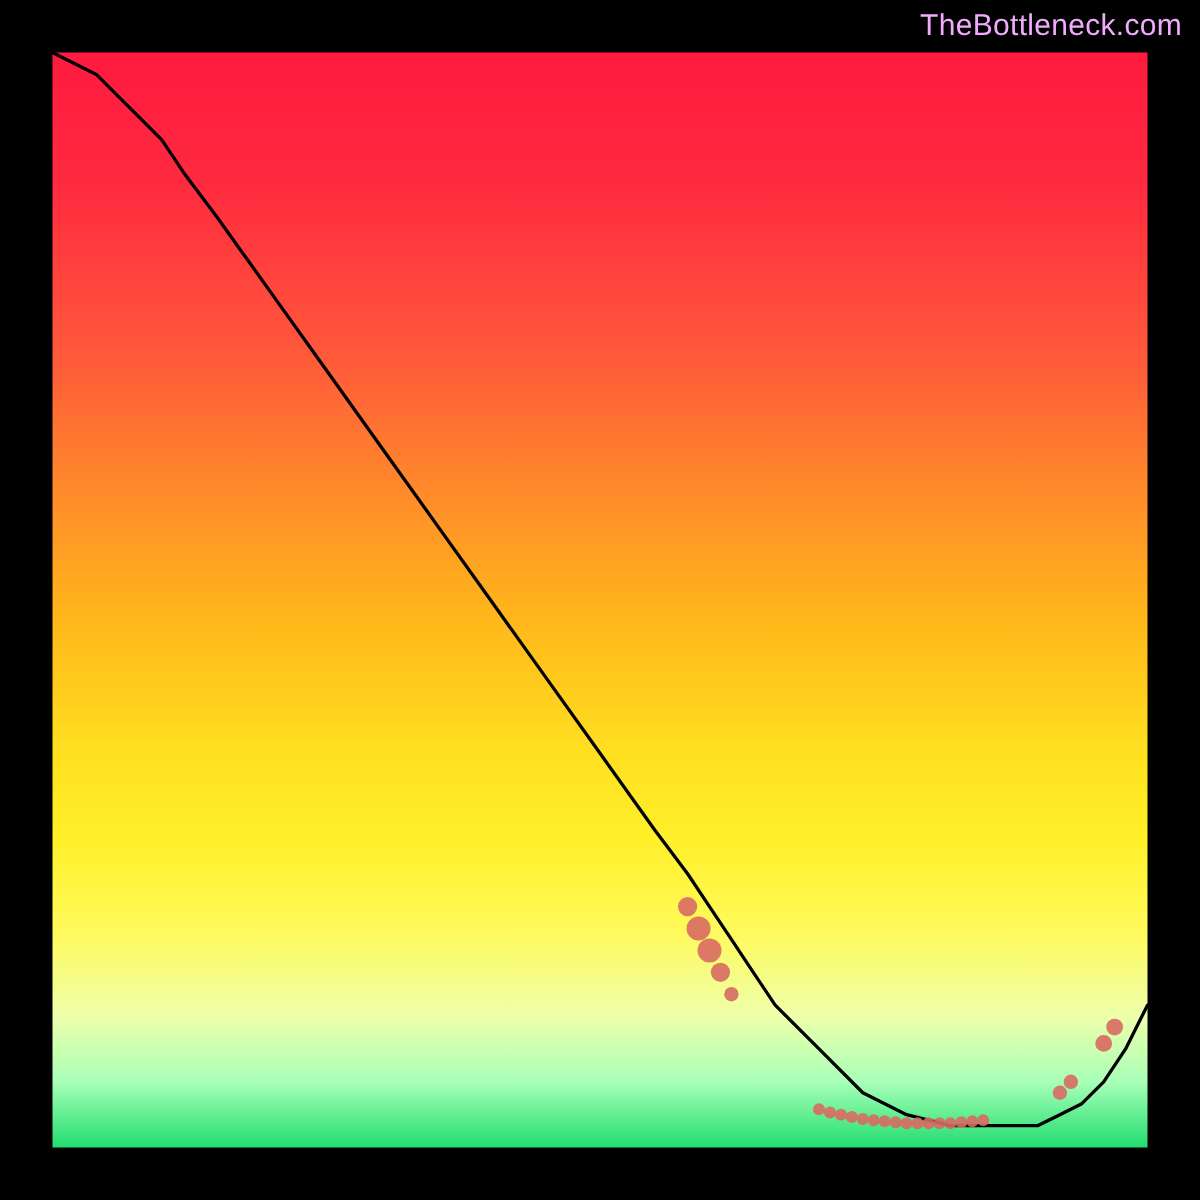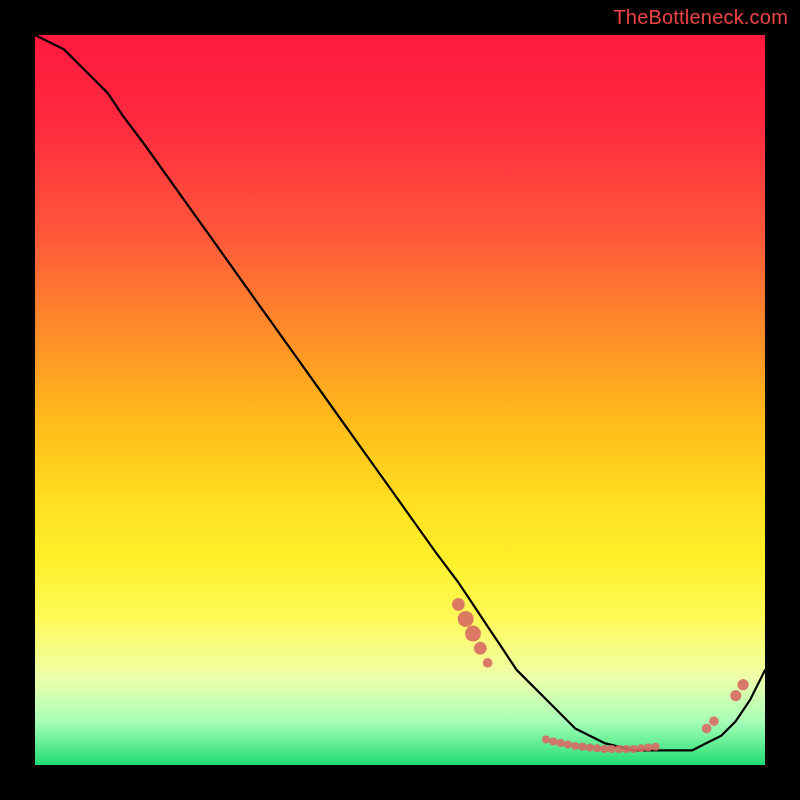--- a/index.html
+++ b/index.html
@@ -35,21 +35,21 @@
       #fffa5a 80%,
       #eeffaa 88%,
       #a8ffb8 94%,
       #20dd70 100%
     );
   }
   .watermark {
     position: absolute;
     top: 6px;
     right: 12px;
-    color: #ef4444;
+    color: #f0abfc;
     font-size: 20px;
     font-weight: 500;
     letter-spacing: 0.2px;
     user-select: none;
   }
   svg.overlay {
     position: absolute;
     left: 0;
     top: 0;
     width: 730px;

